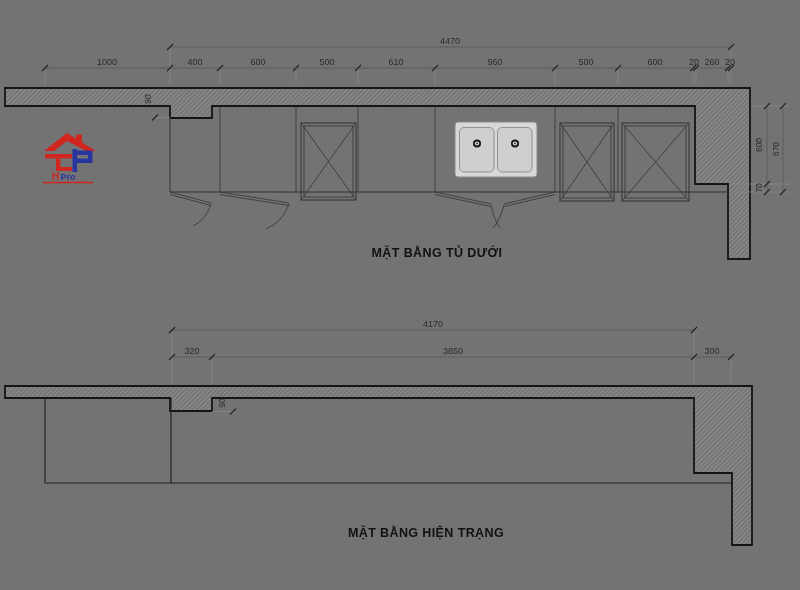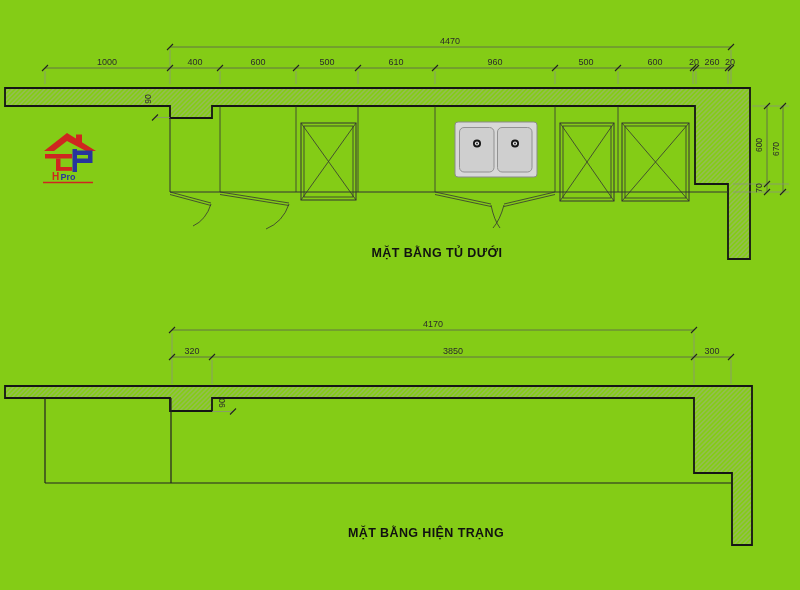--- a/index.html
+++ b/index.html
@@ -1,16 +1,16 @@
 <!DOCTYPE html>
 <html><head>
 <meta charset="utf-8">
 <style>
   html,body{margin:0;padding:0;background:#ffffff;}
-  #canvas{position:relative;width:800px;height:590px;background:#84cc16;overflow:hidden;
+  #canvas{position:relative;width:800px;height:590px;background:#737373;overflow:hidden;
           font-family:"Liberation Sans","DejaVu Sans",sans-serif;}
   svg{display:block}
   text{font-family:"Liberation Sans","DejaVu Sans",sans-serif;}
   .dimtxt{font-size:9px;fill:#2b2b2b;}
   .dimtxt-v{font-size:8.5px;fill:#2b2b2b;}
   .title{font-size:12.5px;font-weight:bold;fill:#111;letter-spacing:.4px;}
   .dimline{stroke:#555;stroke-width:.75;fill:none;}
   .extline{stroke:#8a8a8a;stroke-width:.7;fill:none;}
   .tick{stroke:#222;stroke-width:1.1;fill:none;}
   .wallOutline{stroke:#151515;stroke-width:1.8;fill:none;stroke-linejoin:miter;}

